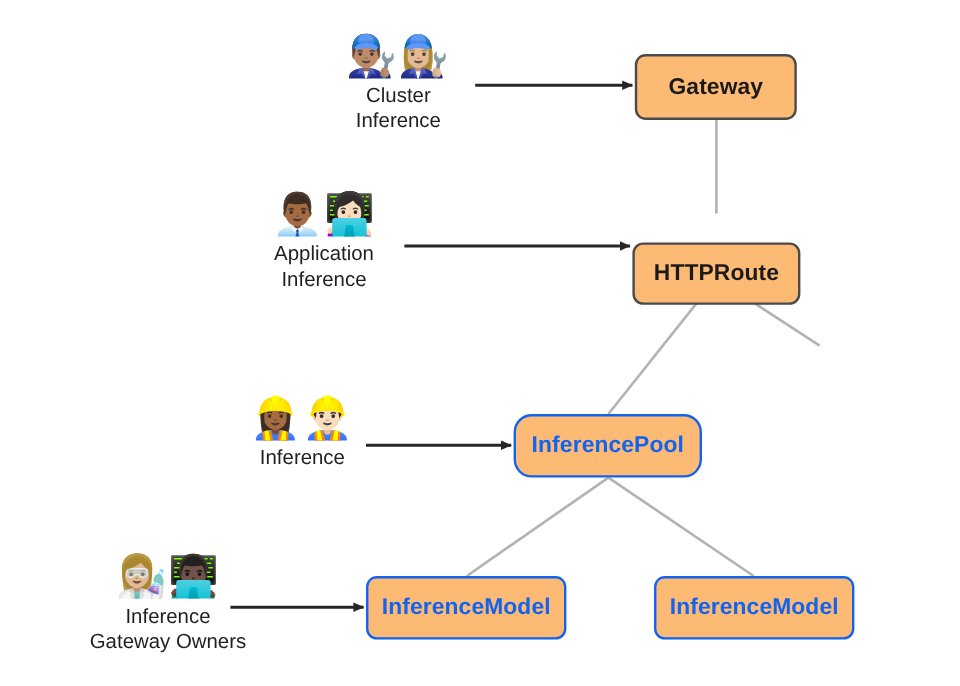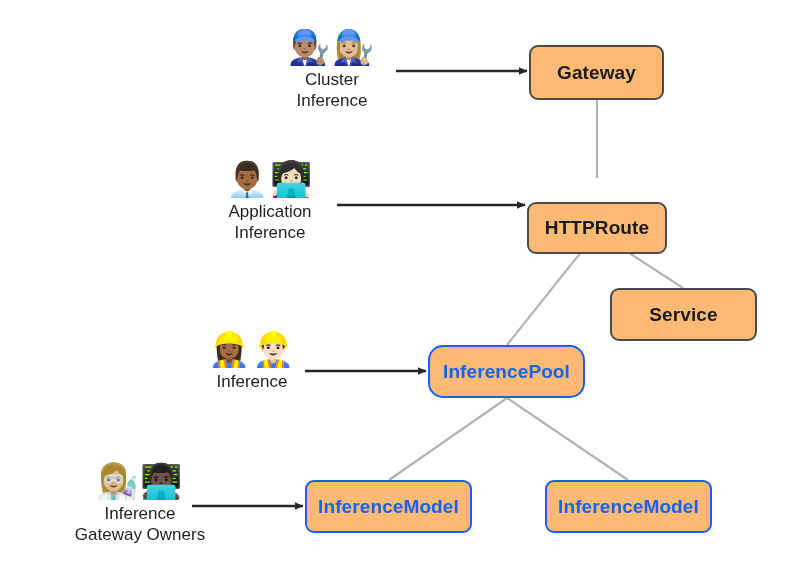--- a/index.html
+++ b/index.html
@@ -90,23 +90,20 @@
         <line x1="192" y1="506" x2="303" y2="506" stroke="#262626" stroke-width="2.4" marker-end="url(#arrowhead)"></line>
       </g>
   </svg>
 
   <div class="node neutral" style="left: 529px; top: 45px; width: 135px; height: 55px;">
     <span>Gateway</span>
   </div>
   <div class="node neutral" style="left: 527px; top: 178px; width: 140px; height: 52px; margin-top: 24px;">
     <span>HTTPRoute</span>
   </div>
-  <div class="node neutral" style="left: 610px; top: 288px; width: 147px; height: 53px;">
-    <span>Service</span>
-  </div>
   <div class="node accent" style="left: 428px; top: 345px; width: 157px; height: 53px; border-radius: 15px;">
     <span>InferencePool</span>
   </div>
   <div class="node accent" style="left: 305px; top: 480px; width: 167px; height: 53px;">
     <span>InferenceModel</span>
   </div>
   <div class="node accent" style="left: 545px; top: 480px; width: 167px; height: 53px;">
     <span>InferenceModel</span>
   </div>
 

